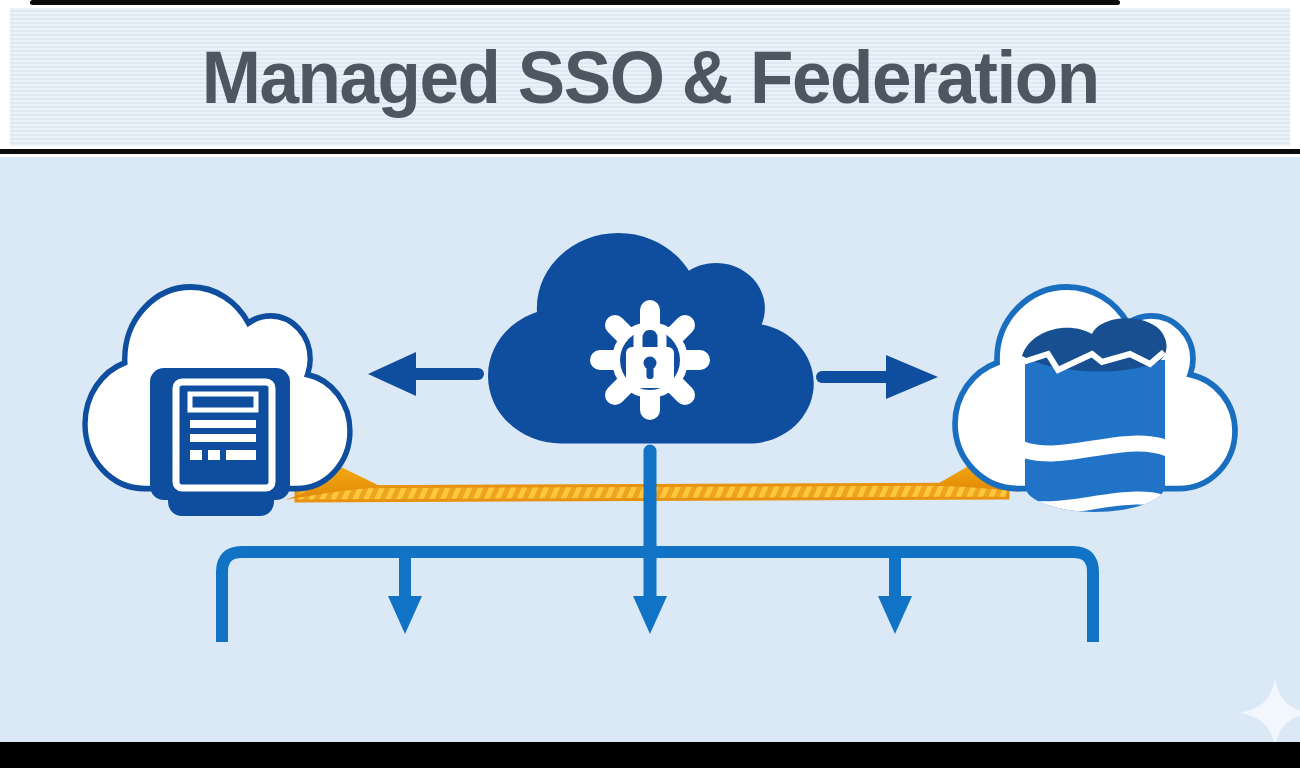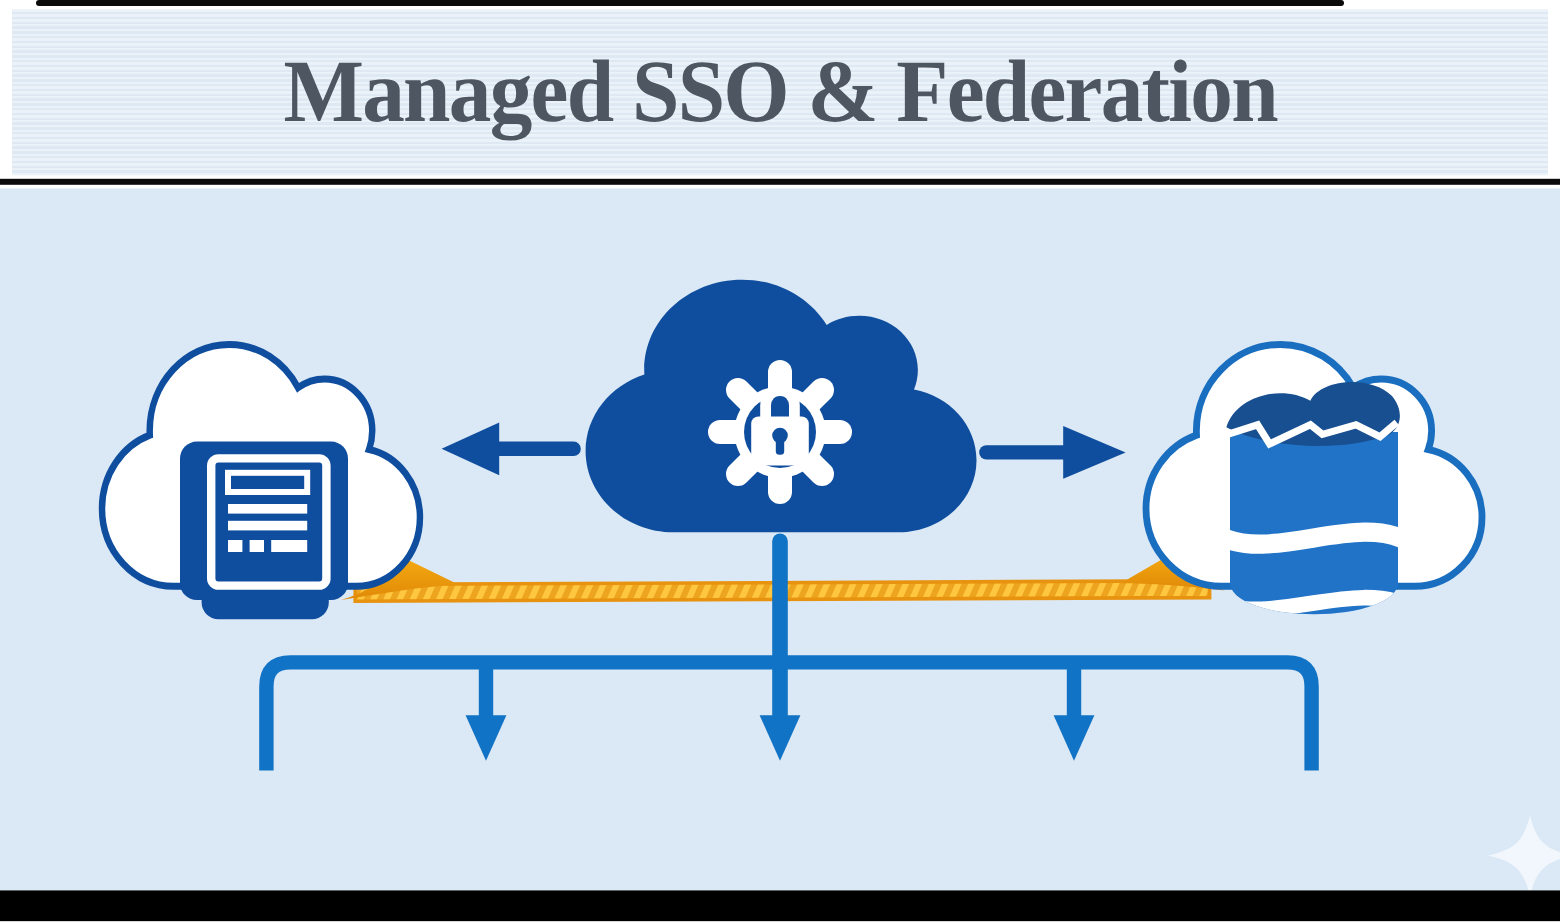--- a/index.html
+++ b/index.html
@@ -1,18 +1,18 @@
 <!DOCTYPE html>
 <html><head>
 <meta charset="utf-8">
 <style>
   html,body{margin:0;padding:0;background:#ffffff;}
   .stage{
     position:relative;width:1300px;height:768px;background:#ffffff;
-    overflow:hidden;font-family:Liberation Serif, serif;
+    overflow:hidden;font-family:Liberation Sans, sans-serif;
   }
   .top-strip{position:absolute;left:30px;top:0;width:1090px;height:5px;background:#0a0a0a;border-radius:3px;}
   .header-bar{
     position:absolute;left:10px;top:8px;width:1280px;height:138px;
     background:#e4edf6;display:flex;align-items:center;justify-content:center;
     background-image:repeating-linear-gradient(0deg, rgba(255,255,255,.25) 0 2px, rgba(205,220,235,.25) 2px 4px);
   }
   .title{
     font-size:74px;font-weight:700;color:#4e5661;letter-spacing:-1.5px;
     transform:scaleX(.96);display:inline-block;white-space:nowrap;

